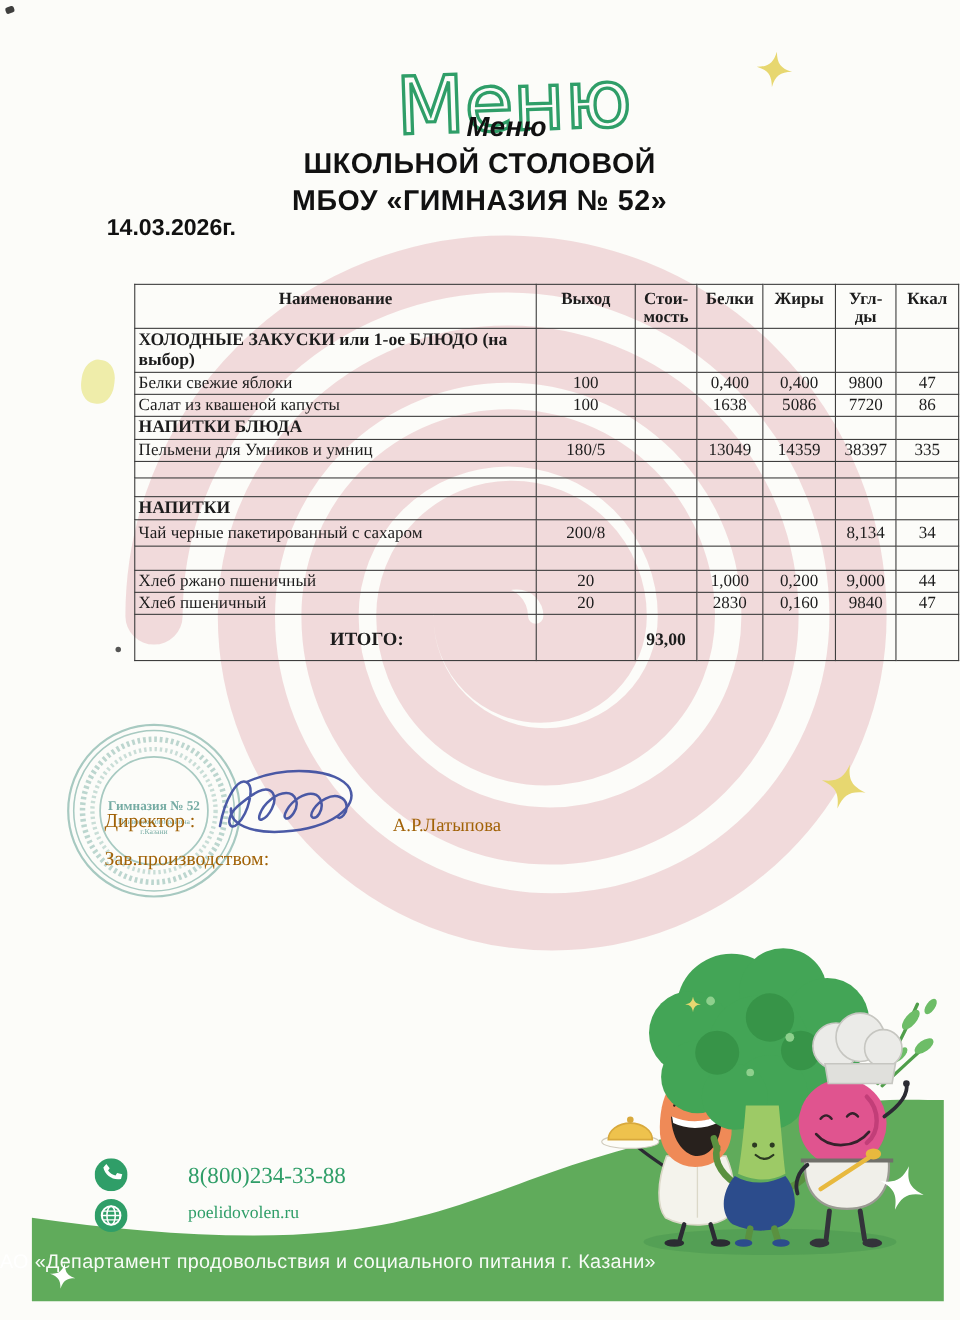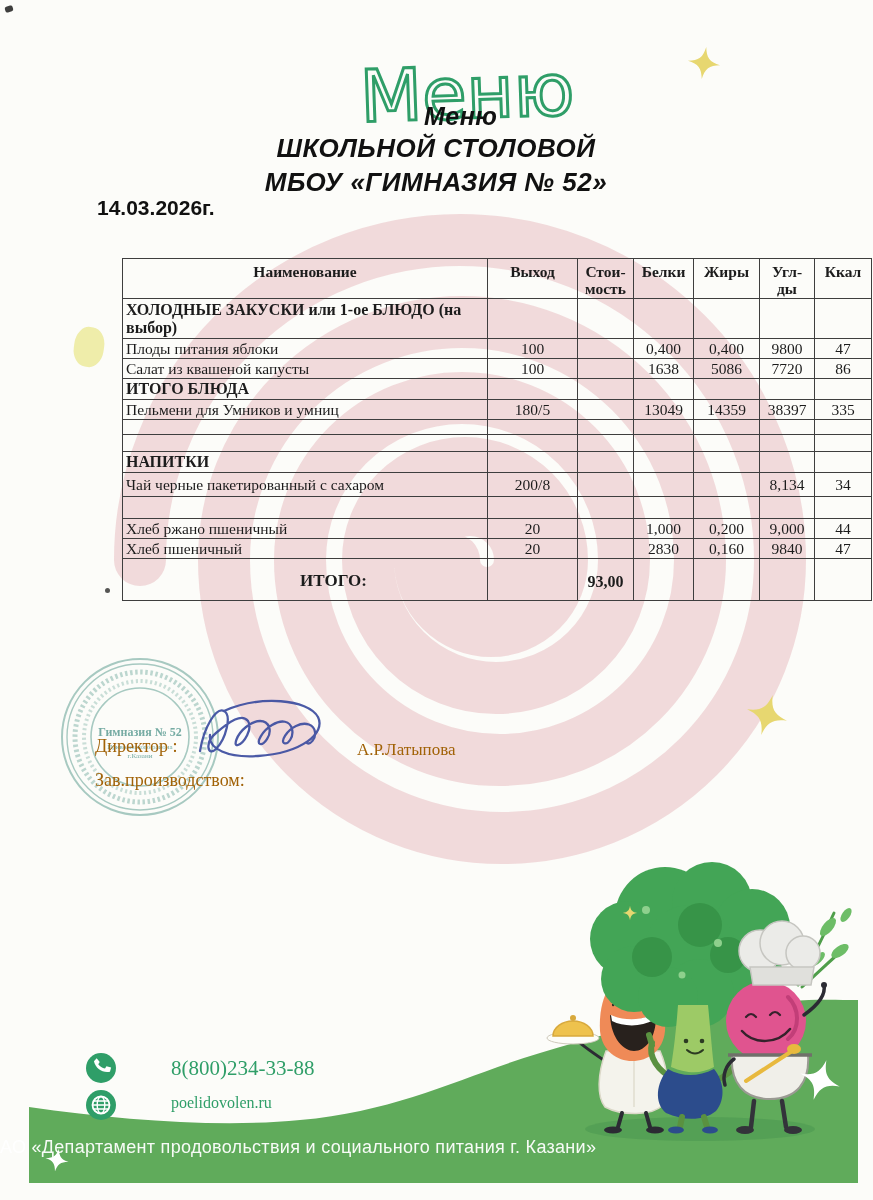--- a/index.html
+++ b/index.html
@@ -8,21 +8,21 @@
   
   .speck{position:absolute;left:5px;top:6px;width:8px;height:6px;background:#1d1d1d;
          border-radius:2px;transform:rotate(-18deg);opacity:.85;}
   
   .spiral{position:absolute;left:0;top:0;}
   
   .logo-svg{position:absolute;left:352px;top:38px;transform:rotate(-2deg);}
   .title-shadow{position:absolute;left:424px;top:102px;font-family:"Liberation Sans",sans-serif;
                 font-weight:bold;font-style:italic;font-size:25px;letter-spacing:.5px;color:#111;}
   .title-line{position:absolute;left:36px;width:800px;text-align:center;
-              font-family:"Liberation Sans",sans-serif;font-weight:bold;font-style:italic;
+              font-family:"Liberation Sans",sans-serif;font-weight:bold;
               color:#111;letter-spacing:.5px;}
   .title-1{top:133px;font-size:26px;}
   .title-2{top:167px;font-size:26px;}
   .date{position:absolute;left:97px;top:196px;font-family:"Liberation Sans",sans-serif;
         font-weight:bold;font-size:21px;color:#111;}
   
   .menu-table-wrap{position:absolute;left:90px;top:258px;}
   table.menu{border-collapse:collapse;table-layout:fixed;width:749px;background:transparent;margin-left:32px;}
   table.menu th,table.menu td{border:1.5px solid #3e3e3e;overflow:hidden;
         font-family:"Liberation Serif",serif;font-size:15.5px;line-height:1.1;
@@ -135,39 +135,39 @@
           <tr class="row-section" style="height: 40px;">
             <td class="col-name">ХОЛОДНЫЕ ЗАКУСКИ или 1-ое БЛЮДО (на выбор)</td>
             <td class="col-out"></td>
             <td class="col-cost"></td>
             <td class="col-protein"></td>
             <td class="col-fat"></td>
             <td class="col-carbs"></td>
             <td class="col-kcal"></td>
           </tr>
           <tr class="row-item" style="height: 20px;">
-            <td class="col-name">Плоды питания яблоки</td>
+            <td class="col-name">Белки свежие яблоки</td>
             <td class="col-out">100</td>
             <td class="col-cost"></td>
             <td class="col-protein">0,400</td>
             <td class="col-fat">0,400</td>
             <td class="col-carbs">9800</td>
             <td class="col-kcal">47</td>
           </tr>
           <tr class="row-item" style="height: 19px;">
             <td class="col-name">Салат из квашеной капусты</td>
             <td class="col-out">100</td>
             <td class="col-cost"></td>
             <td class="col-protein">1638</td>
             <td class="col-fat">5086</td>
             <td class="col-carbs">7720</td>
             <td class="col-kcal">86</td>
           </tr>
           <tr class="row-section" style="height: 19px;">
-            <td class="col-name">ИТОГО БЛЮДА</td>
+            <td class="col-name">НАПИТКИ БЛЮДА</td>
             <td class="col-out"></td>
             <td class="col-cost"></td>
             <td class="col-protein"></td>
             <td class="col-fat"></td>
             <td class="col-carbs"></td>
             <td class="col-kcal"></td>
           </tr>
           <tr class="row-item" style="height: 20px;">
             <td class="col-name">Пельмени для Умников и умниц</td>
             <td class="col-out">180/5</td>

